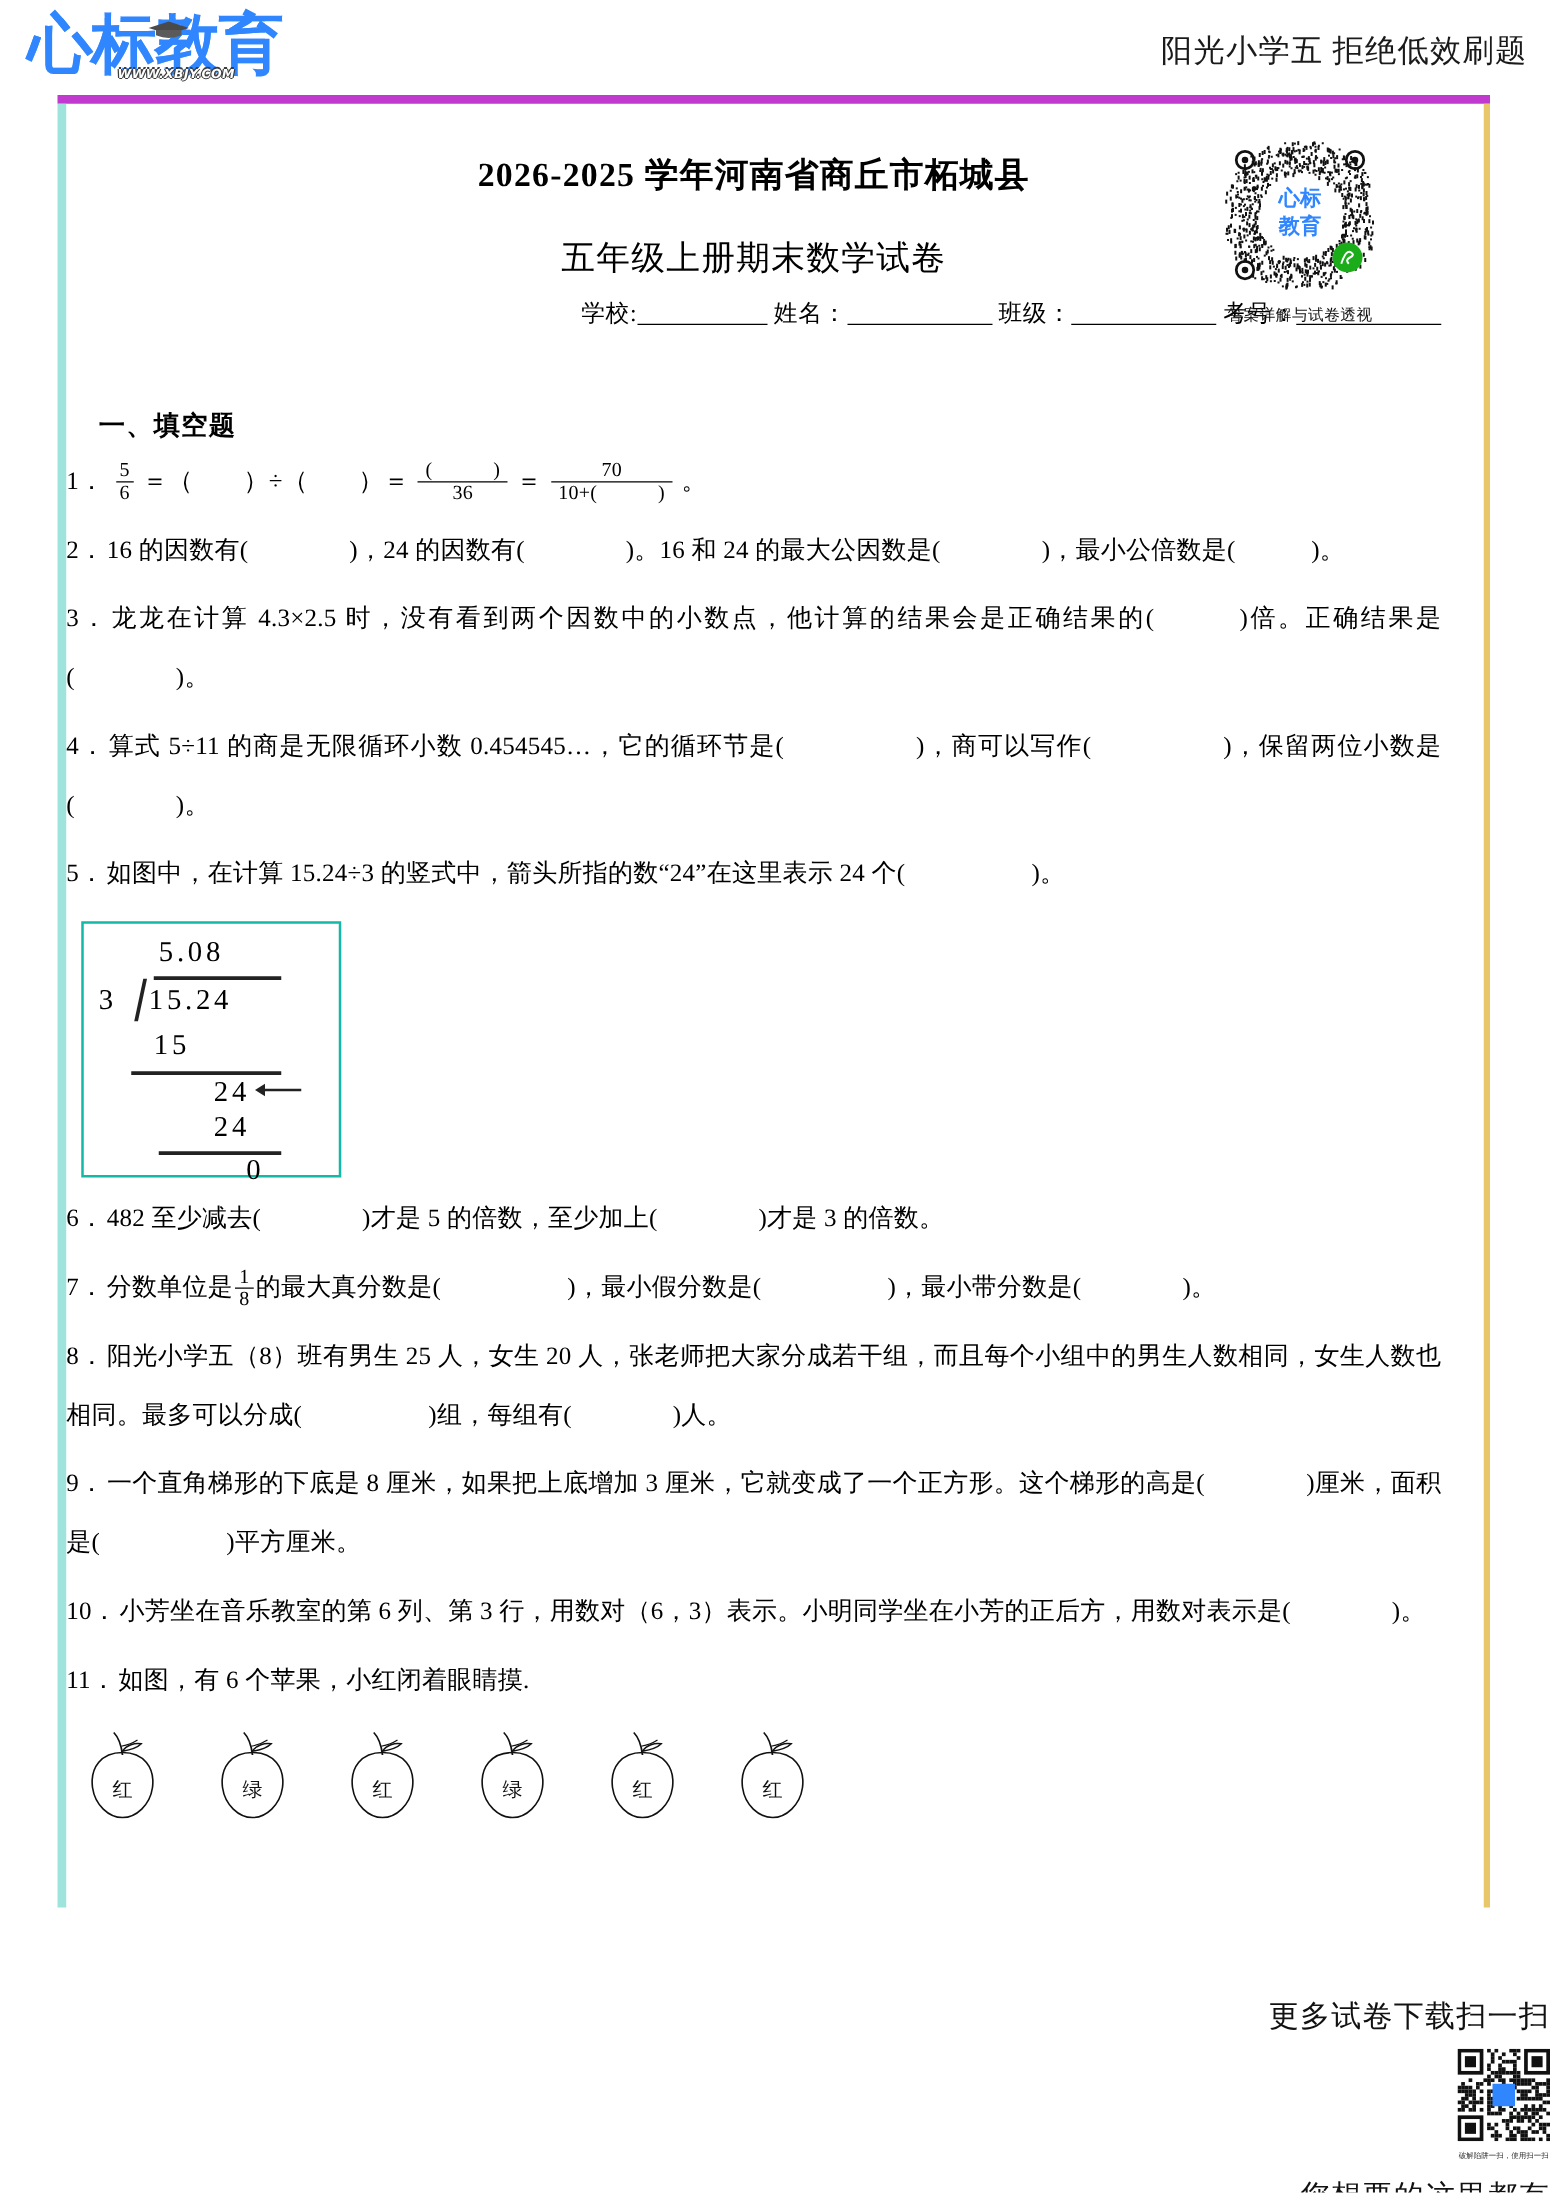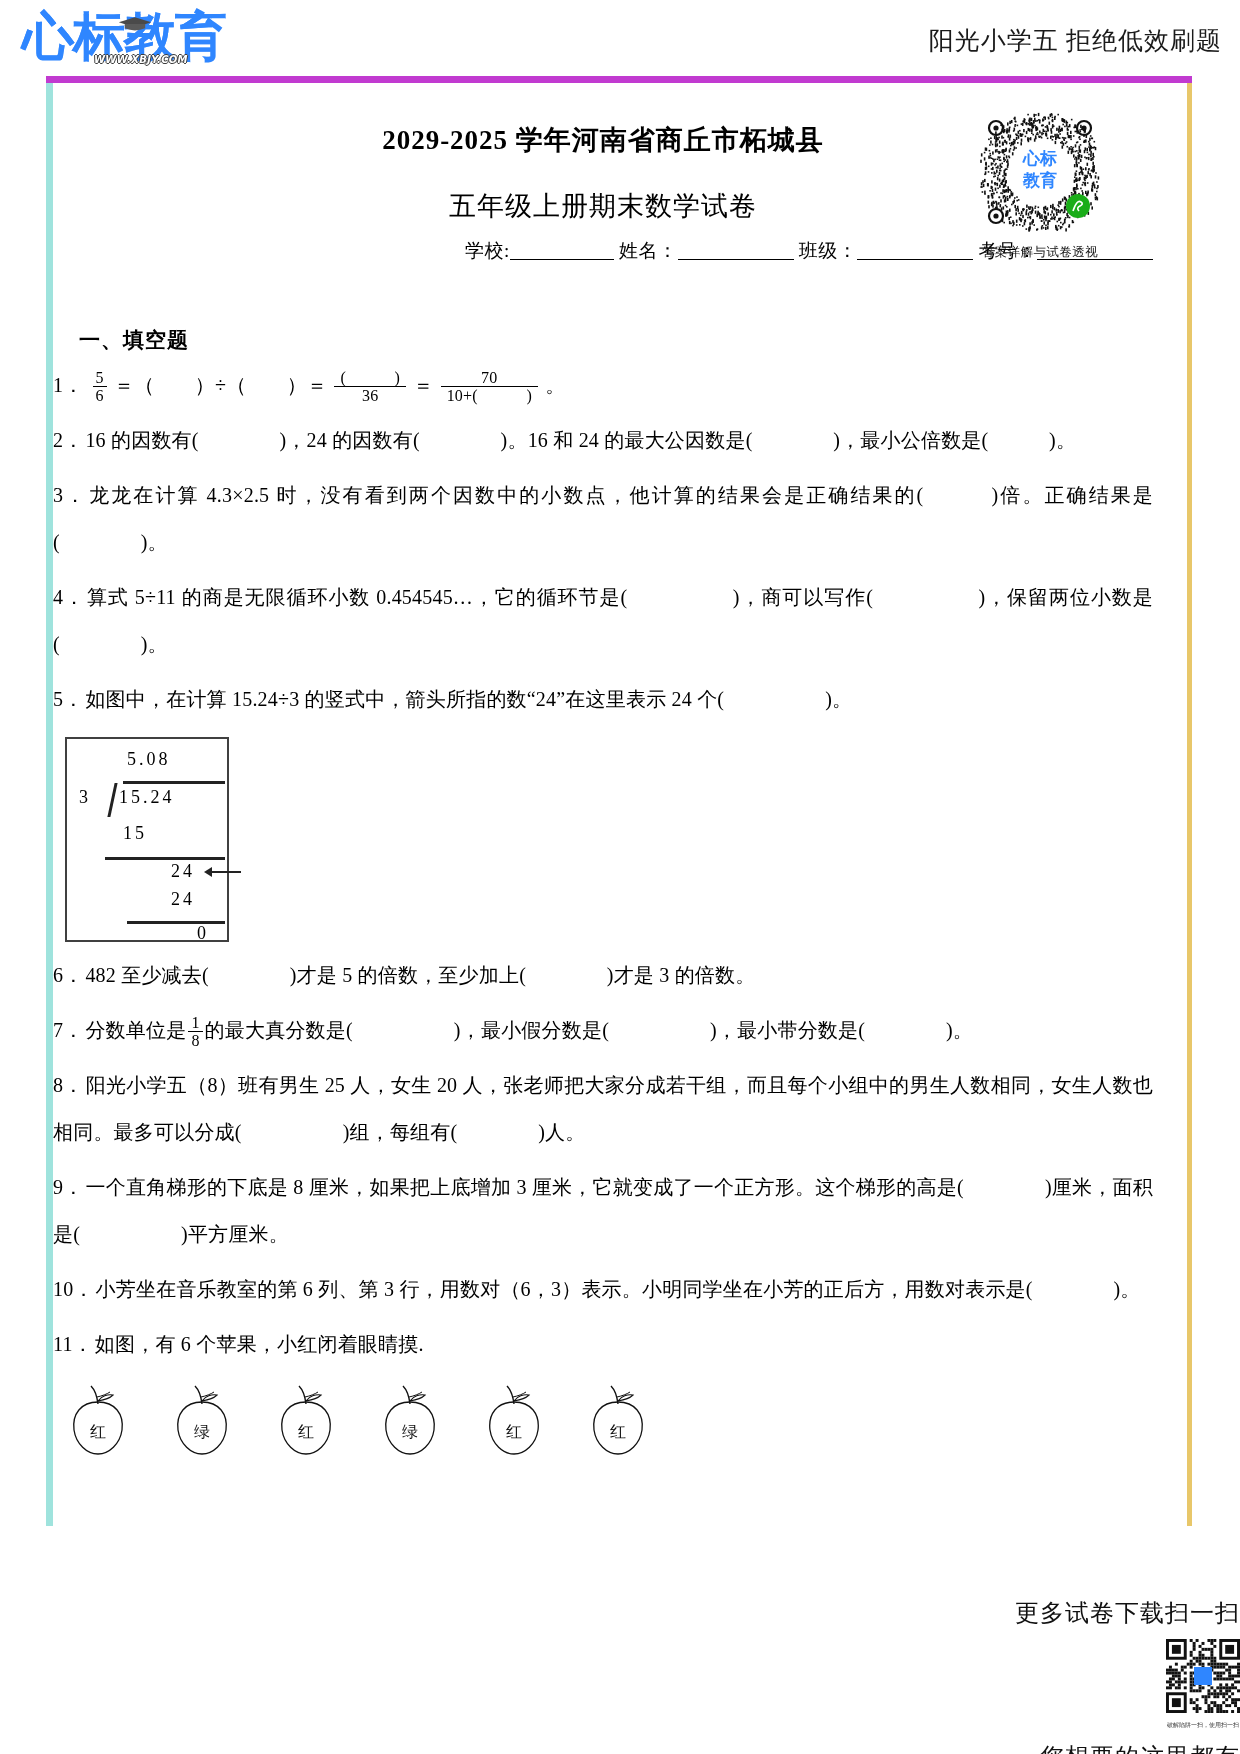--- a/index.html
+++ b/index.html
@@ -175,27 +175,27 @@
     top: -1px;
   }
   .frac .nu { display: block; padding: 0 3px; }
   .frac .de { display: block; padding: 0 3px; border-top: 1.3px solid #000; }
   .frac.wide .nu, .frac.wide .de { padding: 0 6px; }
 
   .q1row { white-space: nowrap; font-size: 20px; }
 
   
   .longdiv-box {
-    border: 2px solid #404040;
-    width: 164px;
+    border: 2px solid #14b8a6;
+    width: 208px;
     height: 205px;
     margin: 14px 0 10px 12px;
     position: relative;
     font-family: "Liberation Serif", serif;
-    font-size: 18px;
+    font-size: 23px;
     letter-spacing: 3px;
   }
   .ld-quot {
     position: absolute; left: 60px; top: 10px;
   }
   .ld-bar {
     position: absolute; left: 56px; top: 42px;
     width: 102px; height: 2.5px; background: #222;
   }
   .ld-div {
@@ -1199,21 +1199,21 @@
         </g>
       <text x="62" y="54" text-anchor="middle" font-size="17" font-weight="bold" fill="#2f86ff" font-family="DejaVu Sans, sans-serif">心标</text>
       <text x="62" y="76" text-anchor="middle" font-size="17" font-weight="bold" fill="#2f86ff" font-family="DejaVu Sans, sans-serif">教育</text>
       <circle cx="100" cy="96" r="12" fill="#1aad19"></circle>
       <path d="M95,101 q4,-12 8,-9 q3,2 -1,4 q-4,2 -1,5" stroke="#fff" stroke-width="1.6" fill="none"></path>
     </svg>
     <div class="qr-caption">答案详解与试卷透视</div>
   </div>
 
   <div class="title-block">
-    <div class="title1">2029-2025 学年河南省商丘市柘城县</div>
+    <div class="title1">2026-2025 学年河南省商丘市柘城县</div>
     <div class="title2">五年级上册期末数学试卷</div>
   </div>
 
   <div class="idline">
     <span>学校:</span><span class="ul s"></span>
     <span>姓名：</span><span class="ul"></span>
     <span>班级：</span><span class="ul"></span>
     <span>考号：</span><span class="ul"></span>
   </div>
 

